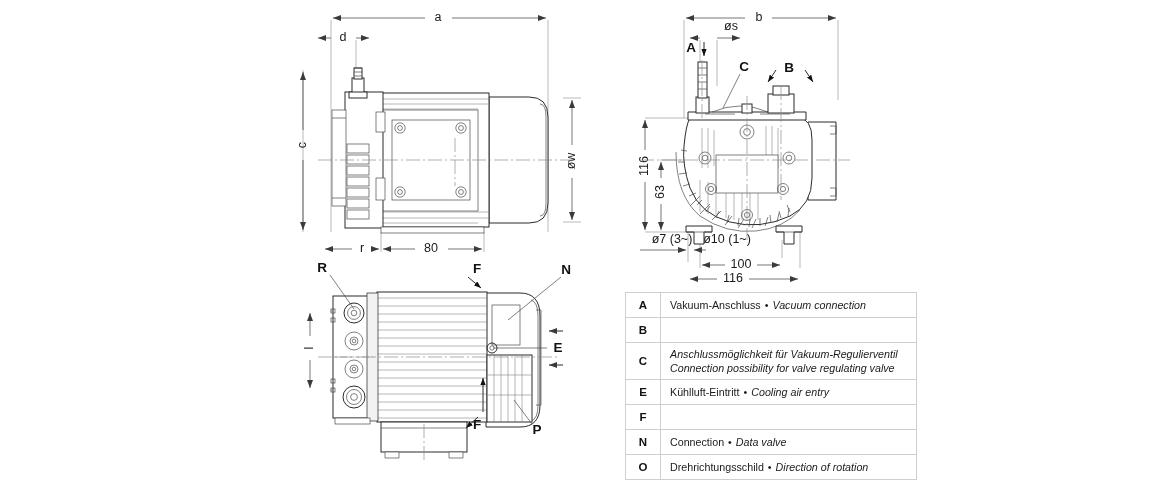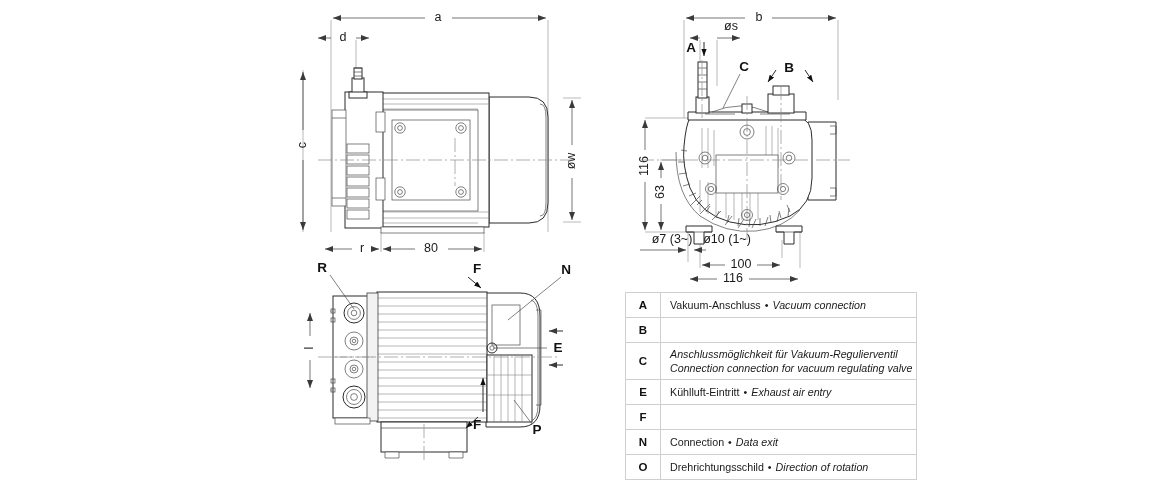--- a/index.html
+++ b/index.html
@@ -422,36 +422,36 @@
           <span><span>Vakuum-Anschluss</span><span class="sep">•</span><span class="inline-en">Vacuum connection</span></span>
         </div>
       </div>
       <div class="legend-row">
         <div class="legend-key">B</div>
       </div>
       <div class="legend-row">
         <div class="legend-key">C</div>
         <div class="legend-val">
           <span class="de">Anschlussmöglichkeit für Vakuum-Regulierventil</span>
-          <span class="en">Connection connection for vacuum regulating valve</span>
+          <span class="en">Connection possibility for valve regulating valve</span>
         </div>
       </div>
       <div class="legend-row">
         <div class="legend-key">E</div>
         <div class="legend-val">
-          <span><span>Kühlluft-Eintritt</span><span class="sep">•</span><span class="inline-en">Exhaust air entry</span></span>
+          <span><span>Kühlluft-Eintritt</span><span class="sep">•</span><span class="inline-en">Cooling air entry</span></span>
         </div>
       </div>
       <div class="legend-row">
         <div class="legend-key">F</div>
       </div>
       <div class="legend-row">
         <div class="legend-key">N</div>
         <div class="legend-val">
-          <span><span>Connection</span><span class="sep">•</span><span class="inline-en">Data exit</span></span>
+          <span><span>Connection</span><span class="sep">•</span><span class="inline-en">Data valve</span></span>
         </div>
       </div>
       <div class="legend-row">
         <div class="legend-key">O</div>
         <div class="legend-val">
           <span><span>Drehrichtungsschild</span><span class="sep">•</span><span class="inline-en">Direction of rotation</span></span>
         </div>
       </div>
     </div>
 

